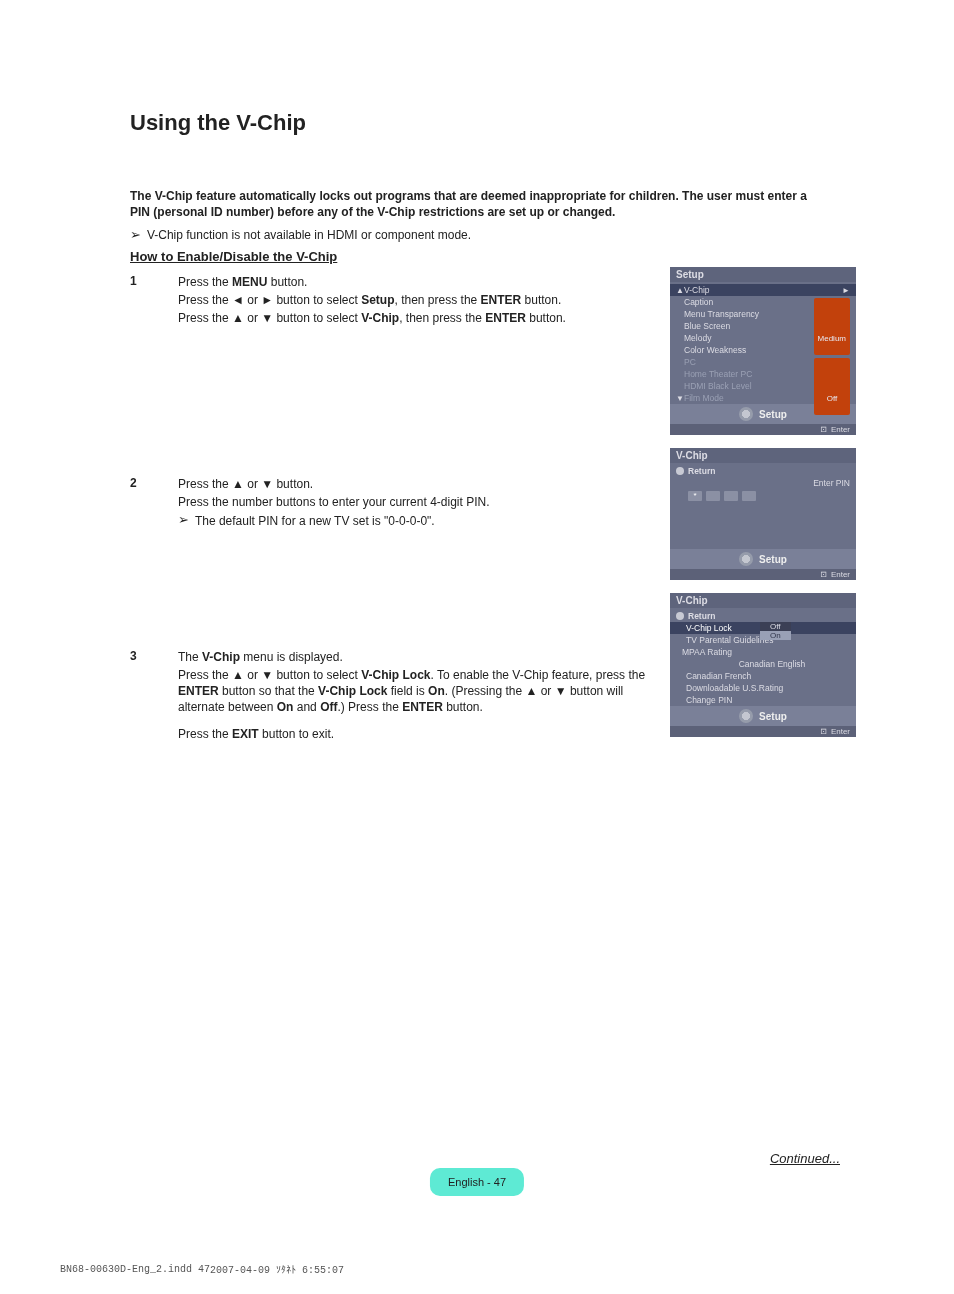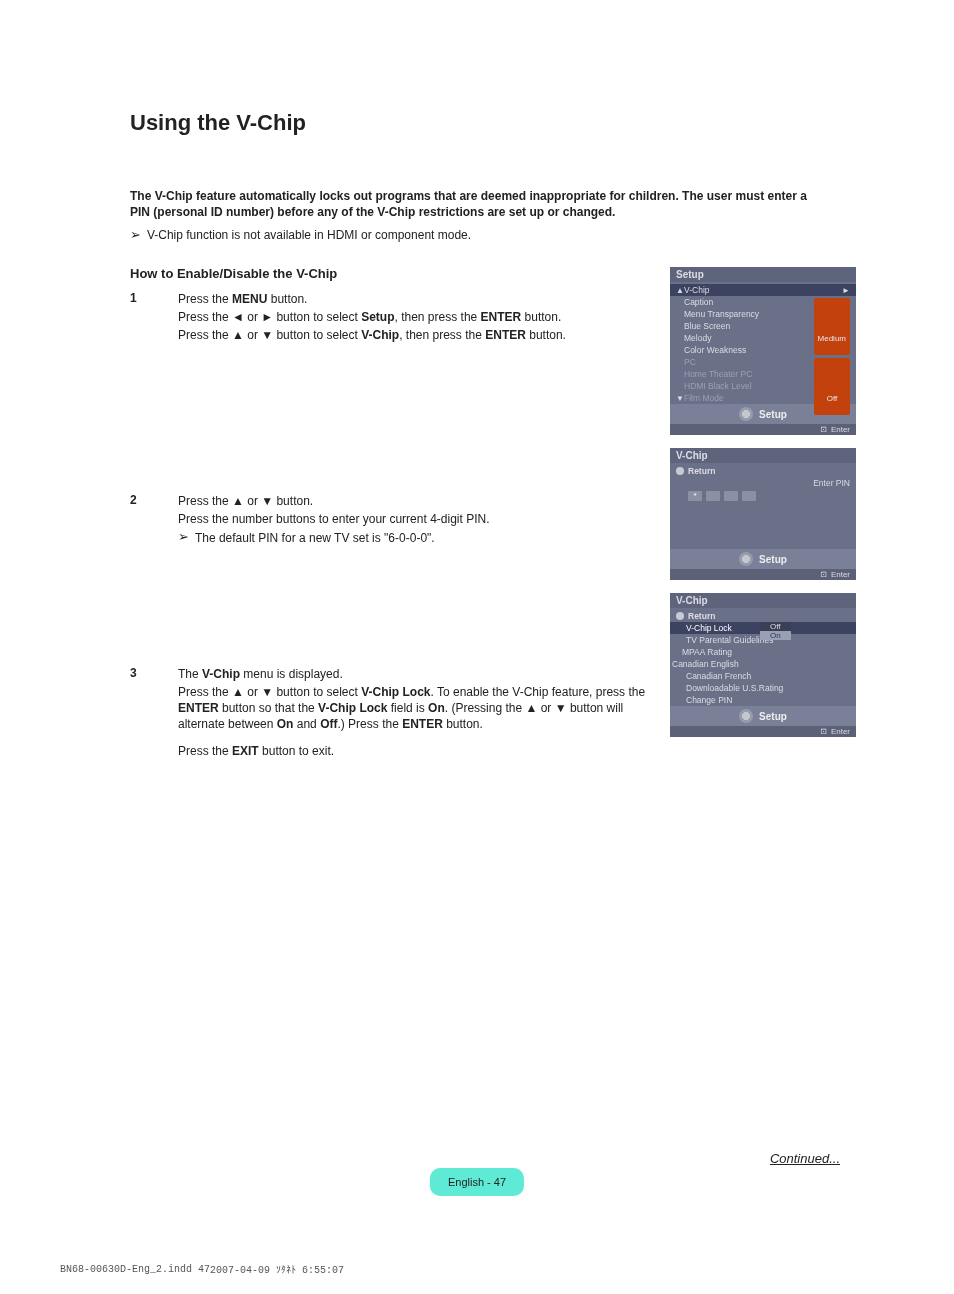--- a/index.html
+++ b/index.html
@@ -11,21 +11,21 @@
     position: relative;
     font-size: 12px;
     color: #222;
   }
   .page { padding: 110px 130px 40px 130px; }
   h1.title { font-size: 22px; font-weight: bold; margin-bottom: 52px; }
   .intro { font-size: 12px; margin-bottom: 8px; line-height: 1.35; }
   .intro b { font-weight: bold; }
   .note-row { display: flex; align-items: flex-start; gap: 6px; margin-bottom: 6px; }
   .note-icon { font-size: 13px; line-height: 1.1; }
-  .section-heading { font-weight: bold; font-size: 13px; margin: 23px 0 10px 0; }
+  .section-heading { font-weight: bold; text-decoration: underline; font-size: 13px; margin: 6px 0 10px 0; }
   .steps { }
   .step { display: flex; gap: 18px; margin-bottom: 8px; }
   .step-num { font-weight: bold; width: 14px; flex-shrink:0; }
   .step-body { flex: 1 1 auto; max-width: 495px; line-height: 1.35; margin-left: 16px; }
   .step-body p { margin-bottom: 2px; }
   .sub-note { display:flex; gap:6px; margin-top:2px; }
   .continued { position:absolute; right:114px; bottom:128px; font-style: italic; text-decoration: underline; font-size:13px;}
   .page-foot-pill {
     position:absolute; left:50%; transform:translateX(-50%); bottom:98px;
     background:#5eead4; border-radius:10px; padding:8px 18px; font-size:11px;
@@ -103,21 +103,21 @@
 
     <div style="height:140px"></div>
 
     <div class="step">
       <div class="step-num">2</div>
       <div class="step-body">
         <p>Press the ▲ or ▼ button.</p>
         <p>Press the number buttons to enter your current 4-digit PIN.</p>
         <div class="sub-note">
           <span class="note-icon">➢</span>
-          <span>The default PIN for a new TV set is "6-0-0-0".</span>
+          <span>The default PIN for a new TV set is "0-0-0-0".</span>
         </div>
       </div>
     </div>
 
     <div style="height:112px"></div>
 
     <div class="step">
       <div class="step-num">3</div>
       <div class="step-body">
         <p>
@@ -231,21 +231,21 @@
           <span class="opt off">Off</span>
           <span class="opt on">On</span>
         </div>
       </div>
       <div class="osd-row" style="padding-left:16px;">
           <span class="k">TV Parental Guidelines</span>
         </div>
       <div class="osd-row" style="padding-left:12px;justify-content:center;">
           <span class="k">MPAA Rating</span>
         </div>
-      <div class="osd-row" style="padding-left:2px;">
+      <div class="osd-row" style="padding-left:24px;text-align:center;">
           <span class="k">Canadian English</span>
         </div>
       <div class="osd-row" style="padding-left:16px;">
           <span class="k">Canadian French</span>
         </div>
       <div class="osd-row" style="padding-left:16px;">
           <span class="k">Downloadable U.S.Rating</span>
         </div>
       <div class="osd-row" style="padding-left:16px;">
           <span class="k">Change PIN</span>

